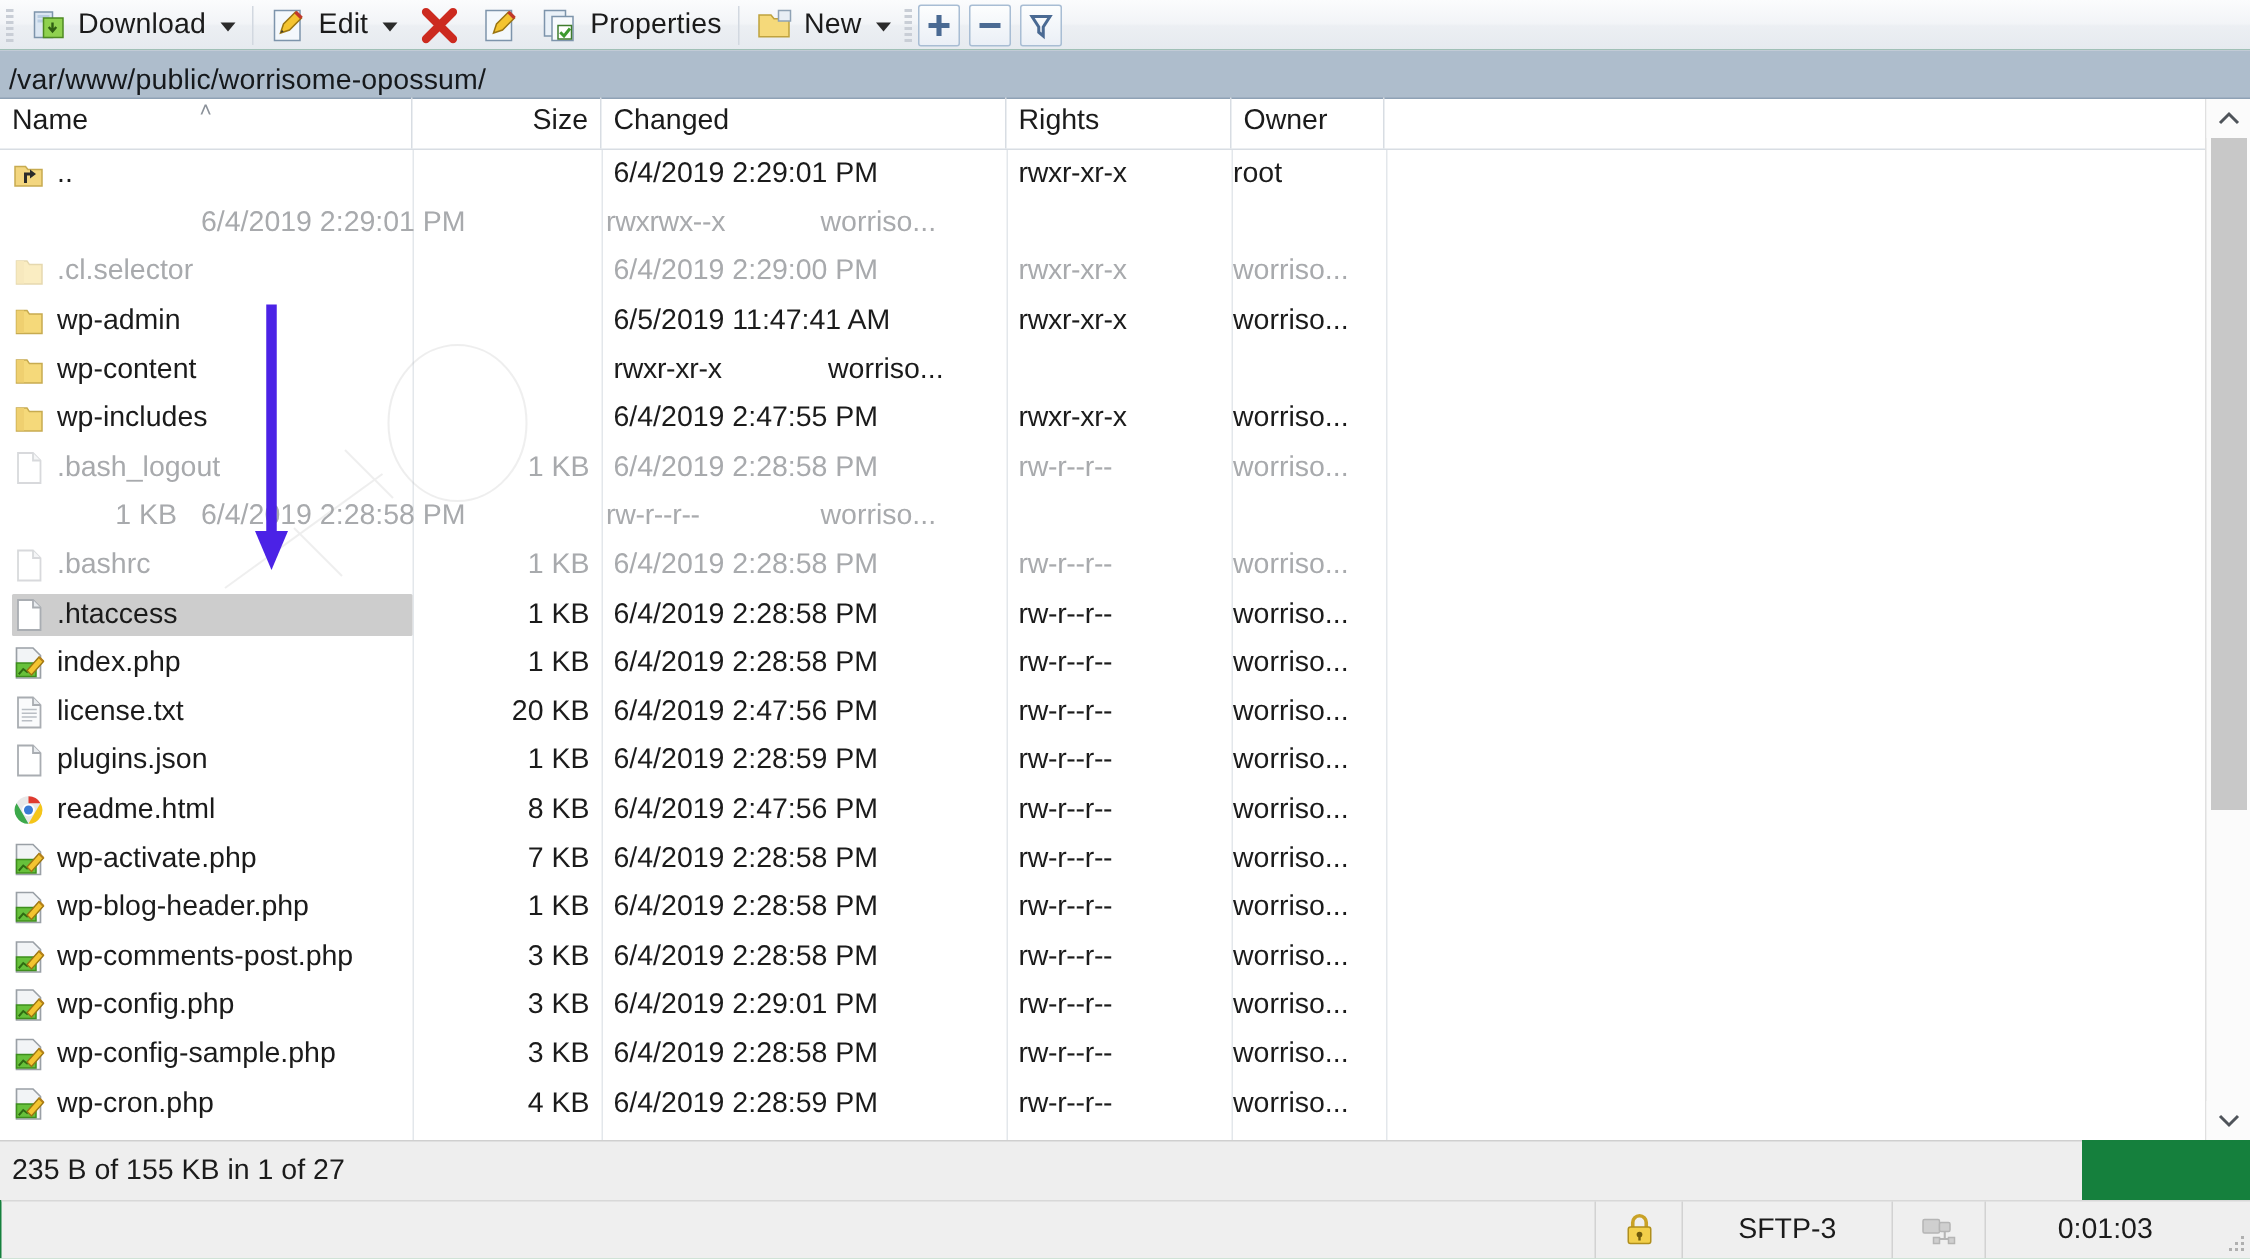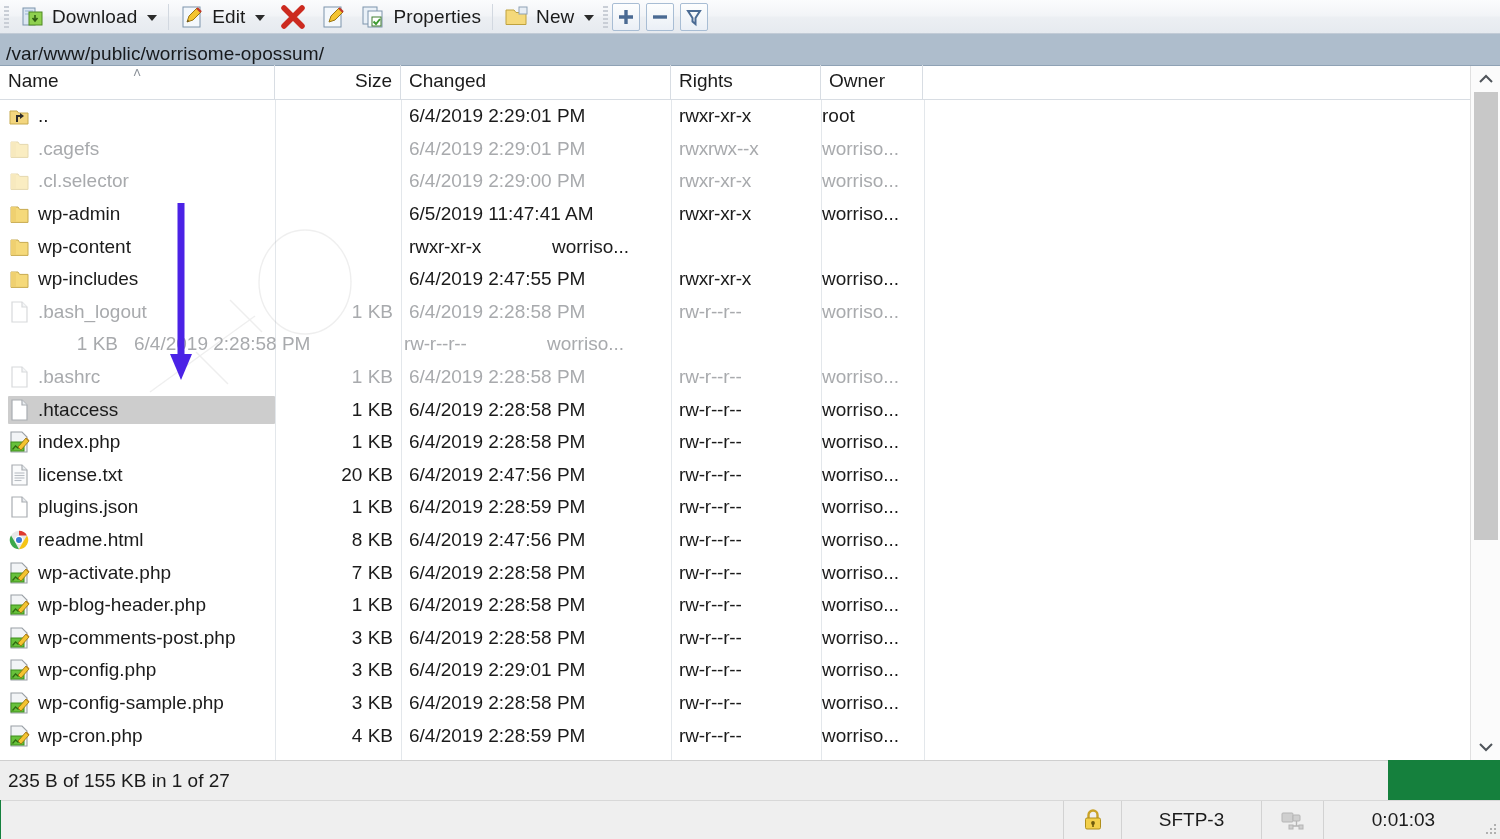--- a/index.html
+++ b/index.html
@@ -330,29 +330,20 @@
             <span>6/4/2019 2:29:01 PM</span>
           </div>
           <div class="cell c-rights">
             <span>rwxr-xr-x</span>
           </div>
           <div class="cell c-owner">
             <span>root</span>
           </div>
         </div>
         <div class="row dim">
-          <div class="cell c-name">
-            <span class="namewrap">
-              <span class="ficon"><svg width="22" height="24" viewBox="0 0 22 24" opacity="0.45">
-                  <path d="M3 5 h7 l1.6 2.4 h8.4 v13 h-17 z" fill="#f5d97a" stroke="#c7ab50" stroke-width="1"></path>
-                  <path d="M3 5 h5 v15 h-5 z" fill="#efd070" stroke="none"></path>
-                </svg></span>
-              <span>.cagefs</span>
-            </span>
-          </div>
           <div class="cell c-size">
             <span></span>
           </div>
           <div class="cell c-change">
             <span>6/4/2019 2:29:01 PM</span>
           </div>
           <div class="cell c-rights">
             <span>rwxrwx--x</span>
           </div>
           <div class="cell c-owner">

